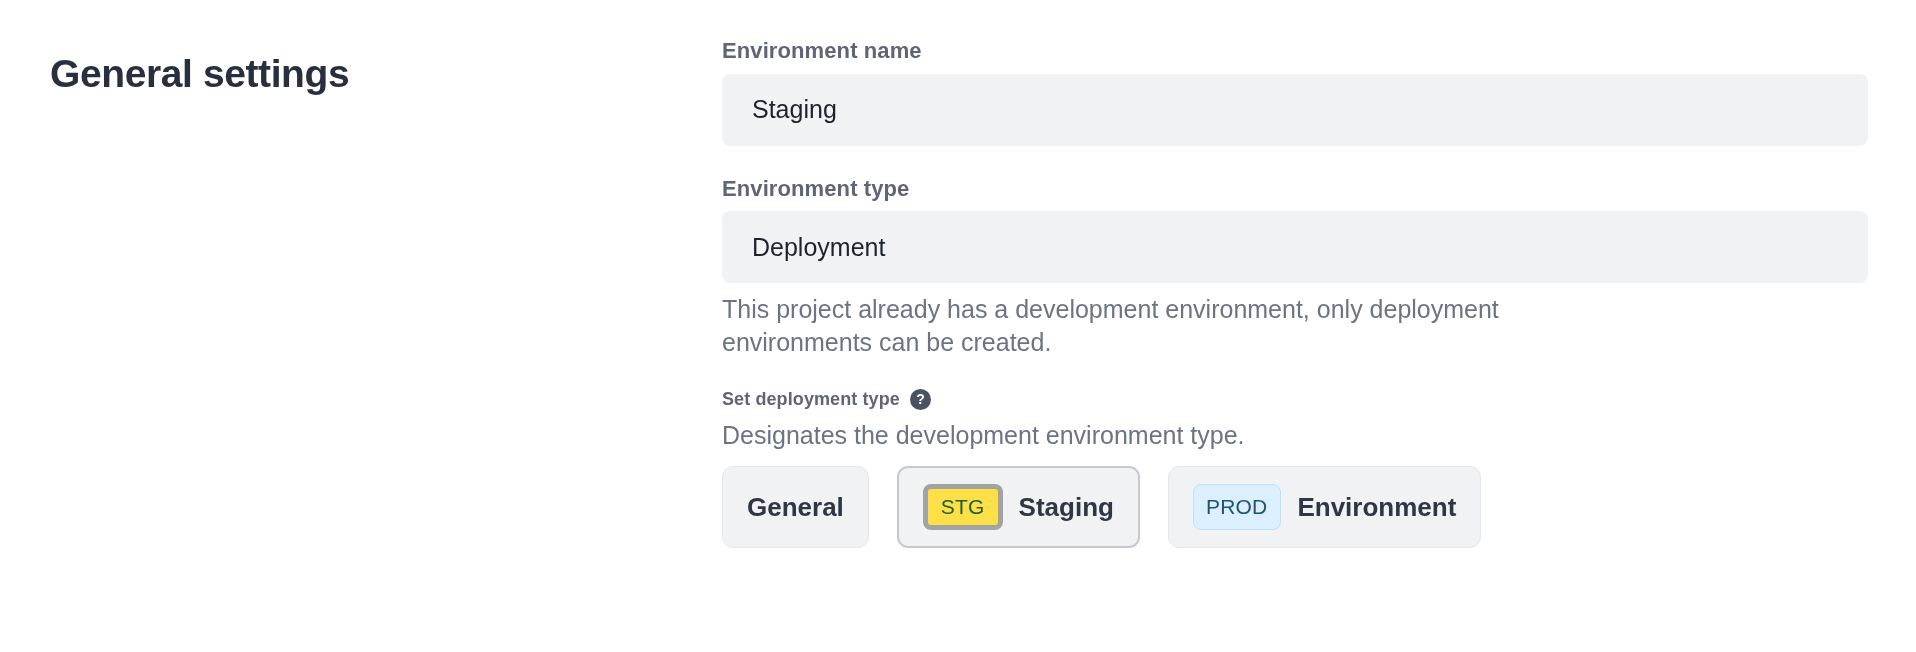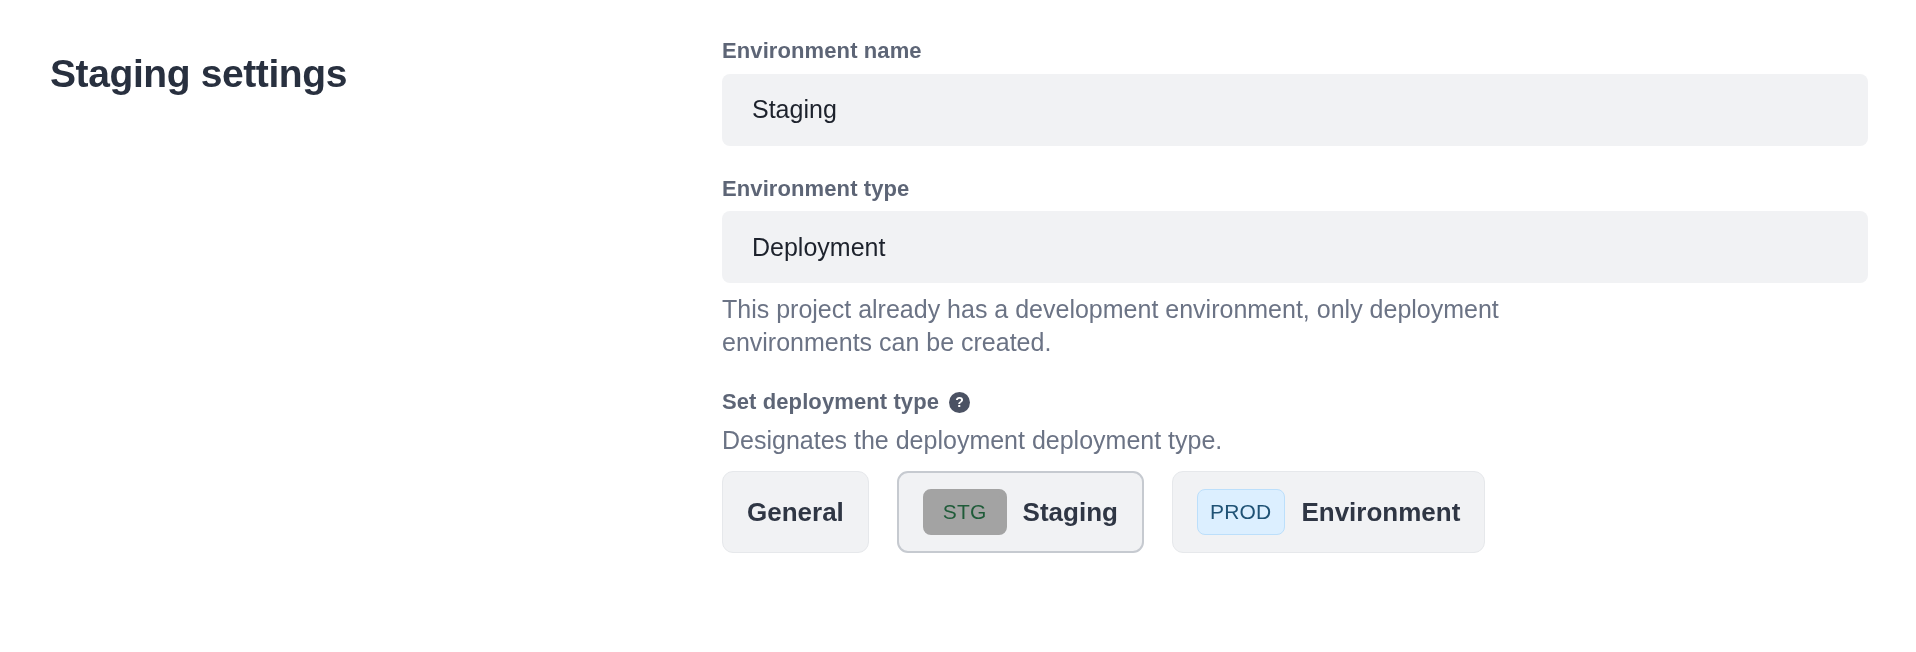--- a/index.html
+++ b/index.html
@@ -83,21 +83,21 @@
 
   
   .subsection { margin-top: 30px; }
 
   .sub-label-row {
     display: flex;
     align-items: center;
     gap: 10px;
   }
   .sub-label {
-    font-size: 22px;
+    font-size: 18px;
     font-weight: 700;
     color: #5d6576;
     letter-spacing: 0.1px;
   }
   .help-icon {
     width: 21px;
     height: 21px;
     border-radius: 50%;
     background: #4b5263;
     color: #ffffff;
@@ -156,58 +156,58 @@
     justify-content: center;
     height: 46px;
     min-width: 66px;
     padding: 0 13px;
     border-radius: 8px;
     font-size: 21px;
     font-weight: 400;
     letter-spacing: 0.2px;
   }
   .badge-stg {
-    background: #a3a3a3;
-    border: 7px solid #a3a3a3;
+    background: #fde047;
+    border: 5px solid #a3a3a3;
     color: #1f5b39;
   }
   .badge-prod {
     background: #dcefff;
     border: 1px solid #bcdffb;
     color: #1f5275;
     padding-left: 12px;
   }
 </style>
 </head>
 <body>
 
 <div class="page">
 
-  <h1 class="section-title">Staging settings</h1>
+  <h1 class="section-title">General settings</h1>
 
   <div class="form-col">
 
     <div class="field-block">
       <div class="field-label">Environment name</div>
       <input class="text-input" type="text" value="Staging" style="">
     </div>
 
     <div class="field-block tight">
       <div class="field-label">Environment type</div>
       <input class="text-input" type="text" value="Deployment" style="">
       <p class="help-text">This project already has a development environment, only deployment environments can be created.</p>
     </div>
 
     <div class="subsection">
       <div class="sub-label-row">
         <span class="sub-label">Set deployment type</span>
         <span class="help-icon">?</span>
       </div>
 
-      <p class="sub-desc">Designates the deployment deployment type.</p>
+      <p class="sub-desc">Designates the development environment type.</p>
 
       <div class="seg-group">
 
         <button class="seg-btn">
           <span>General</span>
         </button>
 
         <button class="seg-btn selected">
           <span class="badge badge-stg">STG</span>
           <span>Staging</span>

